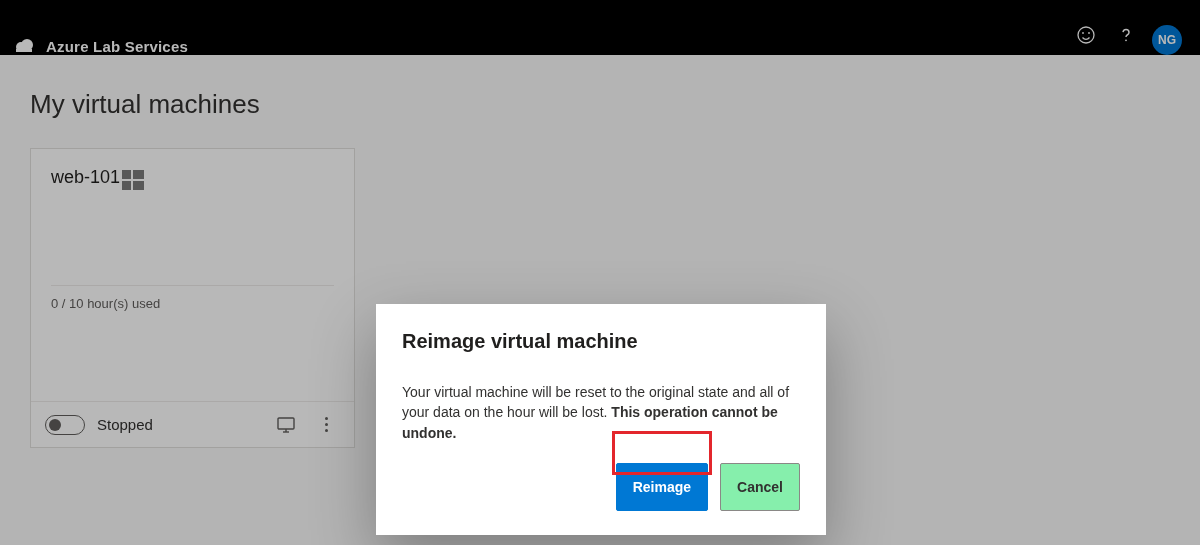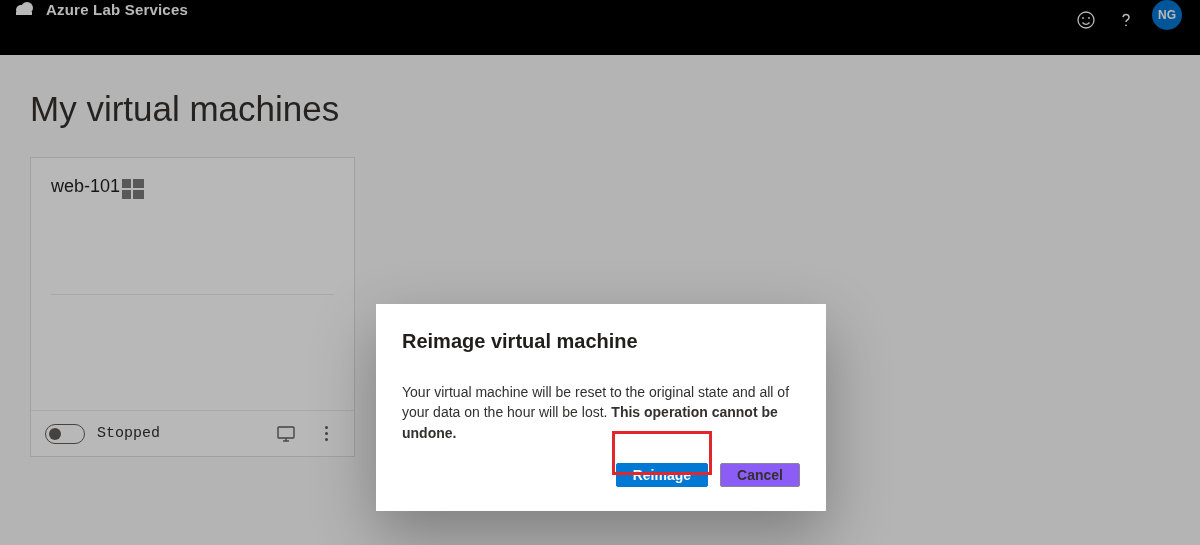--- a/index.html
+++ b/index.html
@@ -2,54 +2,54 @@
 <html><head>
   <meta charset="utf-8">
   <style>
     * { box-sizing: border-box; margin: 0; padding: 0; }
     html, body { width: 1200px; height: 545px; overflow: hidden; font-family: "Segoe UI", -apple-system, BlinkMacSystemFont, sans-serif; }
     body { position: relative; background: #fafafa; }
 
     
     .topbar {
       position: absolute; top: 0; left: 0; right: 0; height: 55px;
-      background: #000; color: #fff; display: flex; align-items: flex-start;
+      background: #000; color: #fff; display: flex; align-items: flex-end;
       padding: 0 18px 0 14px;
     }
     .topbar .brand { display: flex; align-items: center; gap: 10px; }
     .brand-title { font-size: 15px; font-weight: 600; letter-spacing: 0.2px; }
     .topbar .spacer { flex: 1; }
     .topbar .icon-btn { width: 40px; height: 40px; display: flex; align-items: center; justify-content: center; color: #fff; cursor: pointer; }
     .avatar { width: 30px; height: 30px; border-radius: 50%; background: #0078d4; color: #fff; font-size: 12px; font-weight: 600; display: flex; align-items: center; justify-content: center; margin-left: 6px; cursor: pointer; }
 
     
     .page {
       position: absolute; top: 55px; left: 0; right: 0; bottom: 0;
       padding: 34px 30px;
     }
-    .page-title { font-size: 35px; font-weight: 400; color: #323130; margin-bottom: 28px; }
+    .page-title { font-size: 26px; font-weight: 400; color: #323130; margin-bottom: 28px; }
 
     
     .vm-card {
       width: 325px; height: 300px; background: #fff; border: 1px solid #e1dfdd;
       display: flex; flex-direction: column; position: relative;
     }
     .vm-card-header {
       display: flex; justify-content: flex-start; align-items: flex-start;
       padding: 18px 20px 0 20px;
     }
     .vm-name { font-size: 18px; font-weight: 400; color: #201f1e; }
     .vm-card-body { flex: 1; padding: 0 20px; display: flex; flex-direction: column; }
     .vm-divider { height: 1px; background: #edebe9; margin-top: 92px; }
     .vm-hours { font-size: 13px; color: #605e5c; padding-top: 10px; }
     .vm-card-footer {
       height: 46px; border-top: 1px solid #edebe9; display: flex; align-items: center;
       padding: 0 14px; gap: 12px;
     }
-    .vm-status { font-size: 15px; color: #323130; font-family: Liberation Mono, monospace; }
+    .vm-status { font-size: 15px; color: #323130; }
     .vm-footer-spacer { flex: 1; }
     .vm-footer-icon { width: 28px; height: 28px; display: flex; align-items: center; justify-content: center; color: #605e5c; }
     .kebab { display: flex; flex-direction: column; gap: 3px; align-items: center; justify-content: center; width: 28px; height: 28px; }
     .kebab i { width: 3px; height: 3px; background: #605e5c; border-radius: 50%; display: block; }
 
     
     .toggle {
       width: 40px; height: 20px; border: 1px solid #605e5c; border-radius: 10px;
       position: relative; background: #fff;
     }
@@ -67,26 +67,26 @@
     .dialog {
       position: absolute; left: 376px; top: 304px; width: 450px;
       background: #fff; box-shadow: 0 25px 60px rgba(0,0,0,0.3);
       padding: 26px 26px 24px 26px;
     }
     .dialog-title { font-size: 20px; font-weight: 600; color: #201f1e; margin-bottom: 29px; }
     .dialog-body { font-size: 14px; color: #323130; line-height: 1.45; }
     .dialog-body .bold { font-weight: 700; }
     .dialog-actions { display: flex; justify-content: flex-end; gap: 12px; margin-top: 20px; align-items: center; }
     .btn {
-      min-width: 80px; height: 24px; padding: 0 16px; font-size: 14px; font-weight: 600;
+      min-width: 80px; height: 48px; padding: 0 16px; font-size: 14px; font-weight: 600;
       display: inline-flex; align-items: center; justify-content: center; cursor: pointer;
       border-radius: 2px;
     }
     .btn-primary { background: #0078d4; color: #fff; border: 1px solid #0078d4; }
-    .btn-default { background: #8b5cf6; color: #323130; border: 1px solid #8a8886; }
+    .btn-default { background: #86efac; color: #323130; border: 1px solid #8a8886; }
 
     
     .highlight-box {
       position: absolute; border: 3px solid #e3262c; pointer-events: none;
       width: 100px; height: 44px; left: 612px; top: 431px;
     }
 
     svg { display: block; }
   </style>
 </head>
@@ -133,20 +133,21 @@
         <svg width="26" height="26" viewBox="0 0 26 26">
           <rect x="2" y="3" width="9" height="9" fill="#7a7a7a"></rect>
           <rect x="13" y="3" width="11" height="9" fill="#7a7a7a"></rect>
           <rect x="2" y="14" width="9" height="9" fill="#7a7a7a"></rect>
           <rect x="13" y="14" width="11" height="9" fill="#7a7a7a"></rect>
         </svg>
       </span>
     </div>
     <div class="vm-card-body">
       <div class="vm-divider"></div>
+      <div class="vm-hours">0 / 10 hour(s) used</div>
     </div>
     <div class="vm-card-footer">
       <div class="toggle">
         <div class="knob"></div>
       </div>
       <div class="vm-status">Stopped</div>
       <div class="vm-footer-spacer"></div>
       <div class="vm-footer-icon">
         <svg width="20" height="18" viewBox="0 0 20 18" fill="none" stroke="#605e5c" stroke-width="1.4">
           <rect x="2" y="2" width="16" height="11" rx="1"></rect>

